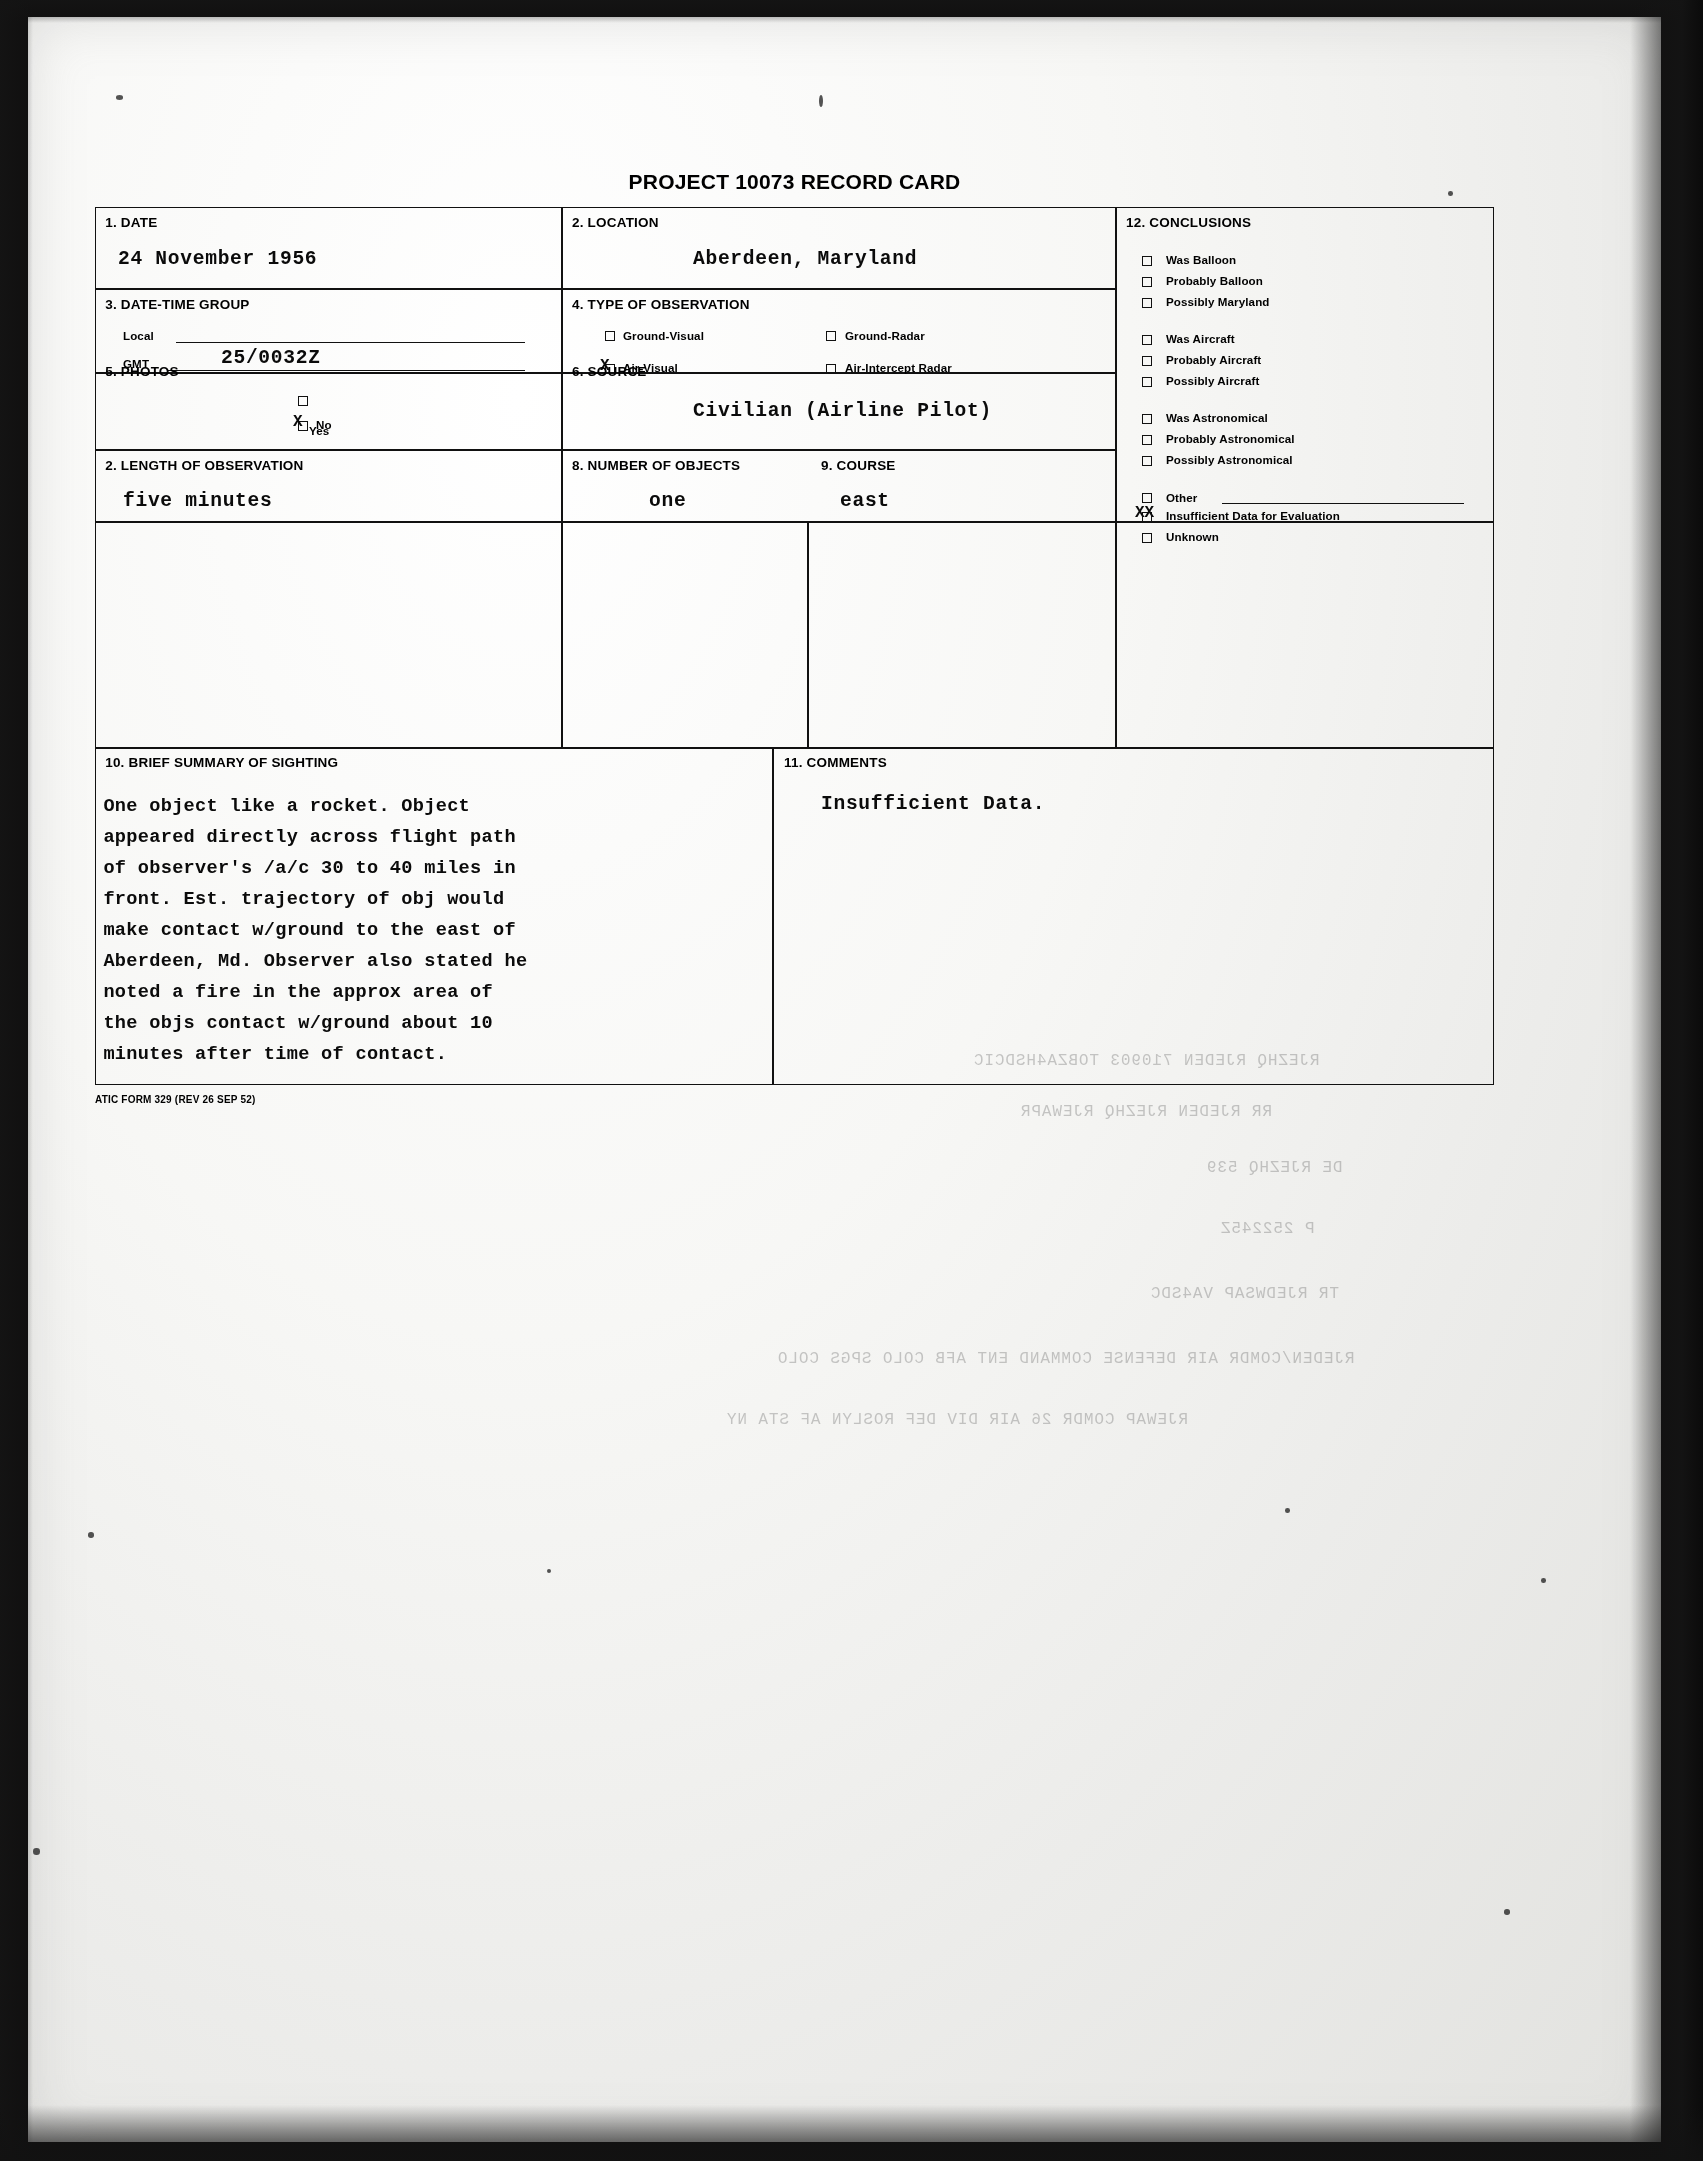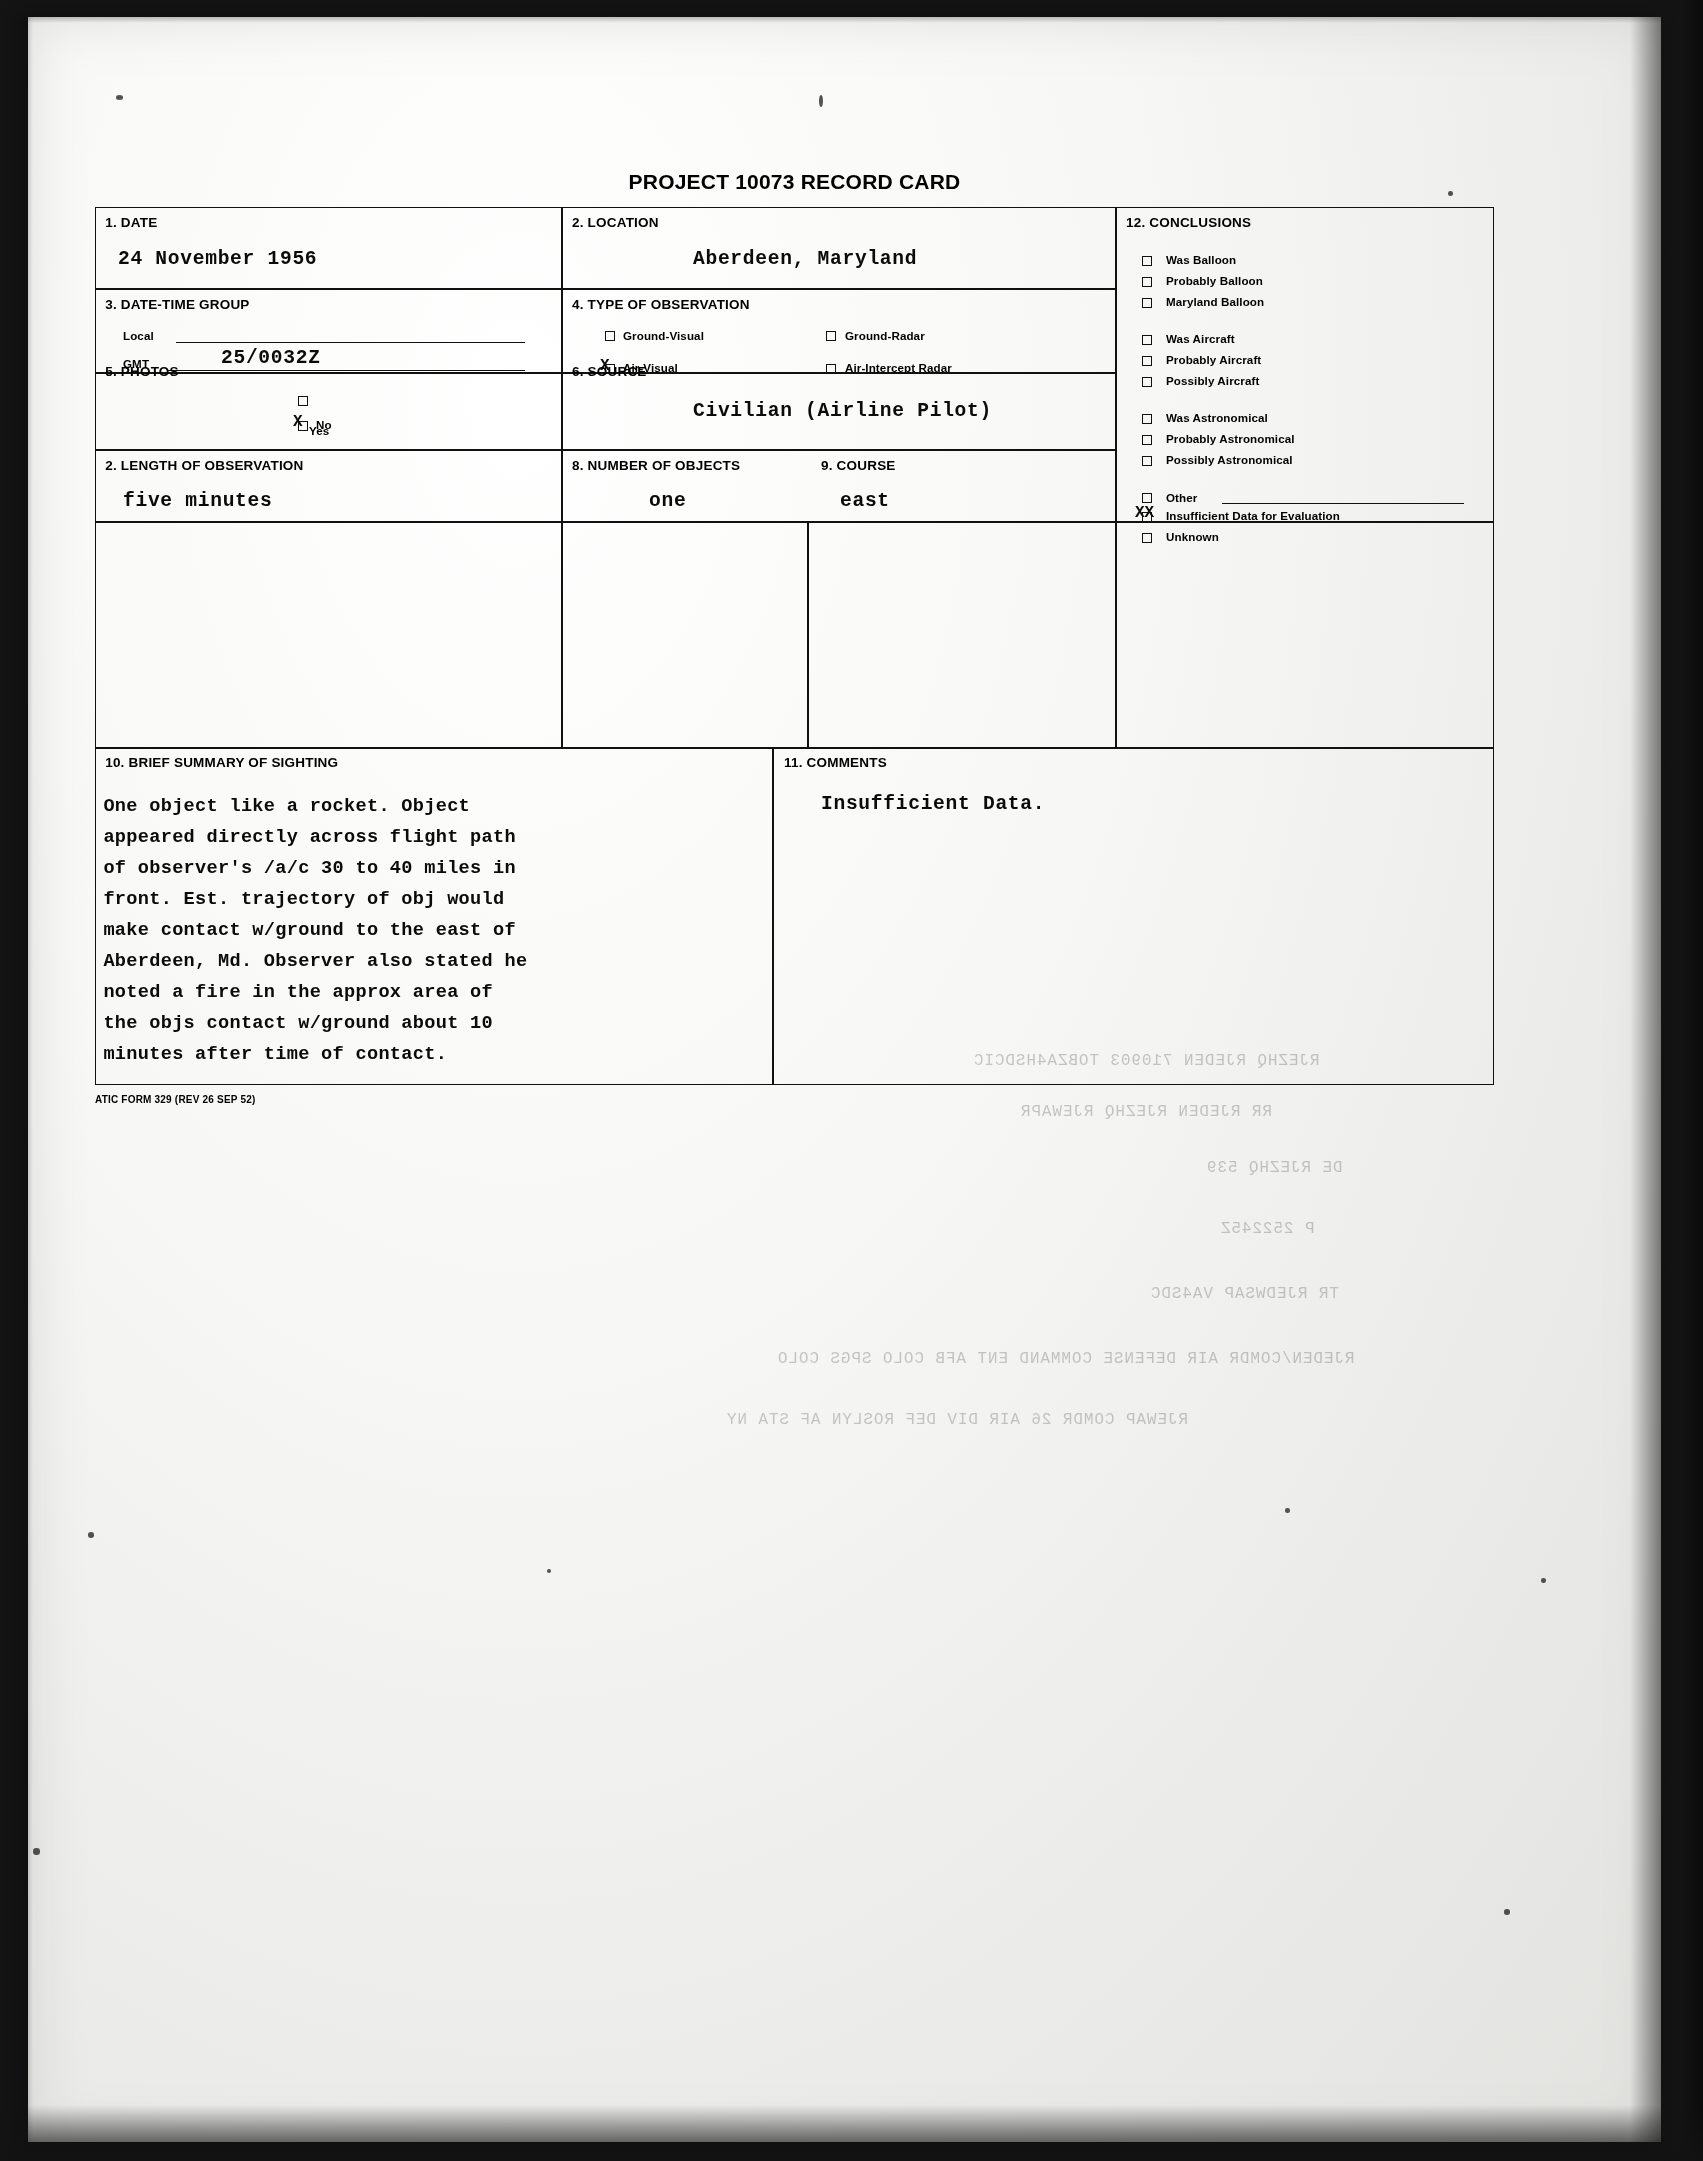--- a/index.html
+++ b/index.html
@@ -272,21 +272,21 @@
   <div class="lbl" style="left:689px; top:548px;">11.  COMMENTS</div>
   <div class="typed" style="left:726px; top:586px;">Insufficient Data.</div>
 
   <div class="lbl" style="left:1031px; top:8.4px;">12.  CONCLUSIONS</div>
 
   <div class="chk" style="left:1047px; top:49px;"></div>
   <div class="lbl-sm" style="left:1071px; top:46px;">Was Balloon</div>
   <div class="chk" style="left:1047px; top:70px;"></div>
   <div class="lbl-sm" style="left:1071px; top:67px;">Probably Balloon</div>
   <div class="chk" style="left:1047px; top:91px;"></div>
-  <div class="lbl-sm" style="left:1071px; top:88px;">Maryland Balloon</div>
+  <div class="lbl-sm" style="left:1071px; top:88px;">Possibly Maryland</div>
 
   <div class="chk" style="left:1047px; top:128px;"></div>
   <div class="lbl-sm" style="left:1071px; top:125px;">Was Aircraft</div>
   <div class="chk" style="left:1047px; top:149px;"></div>
   <div class="lbl-sm" style="left:1071px; top:146px;">Probably Aircraft</div>
   <div class="chk" style="left:1047px; top:170px;"></div>
   <div class="lbl-sm" style="left:1071px; top:167px;">Possibly Aircraft</div>
 
   <div class="chk" style="left:1047px; top:207px;"></div>
   <div class="lbl-sm" style="left:1071px; top:204px;text-align:right;">Was Astronomical</div>

